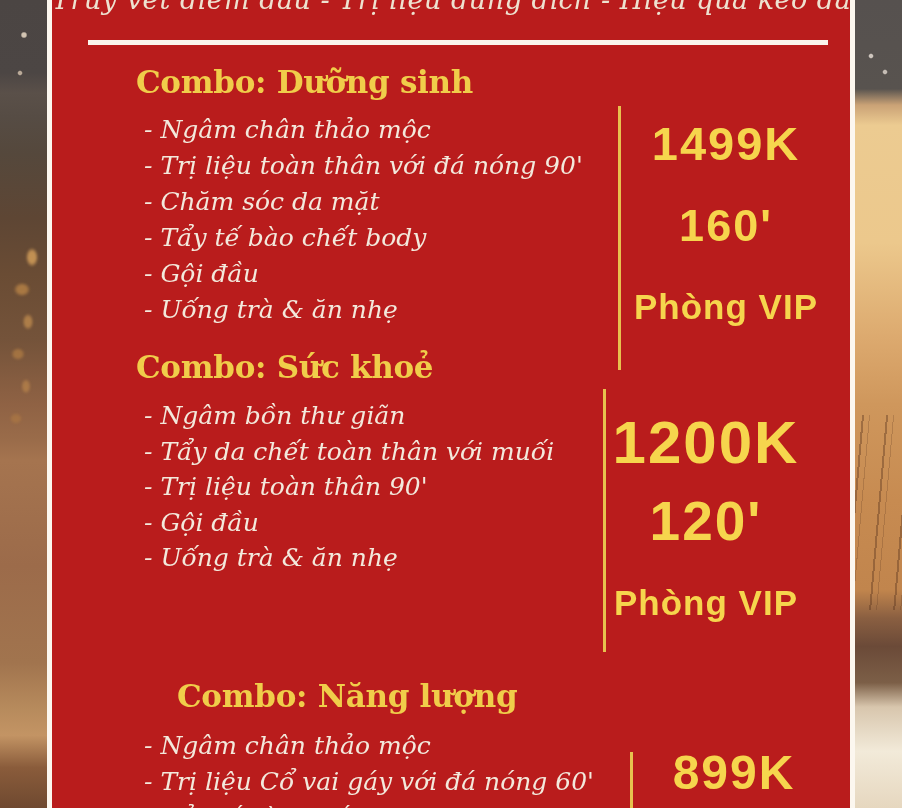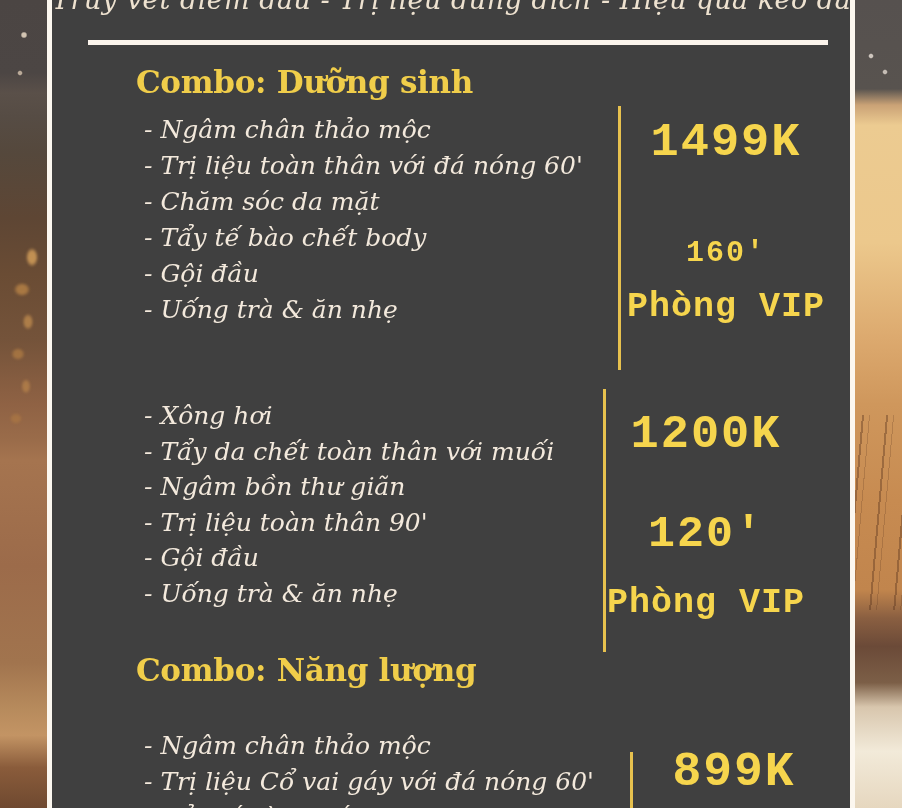--- a/index.html
+++ b/index.html
@@ -46,87 +46,87 @@
     position:absolute; left:0; top:415px; width:47px; height:195px;
     background:repeating-linear-gradient(95deg,
       rgba(0,0,0,0) 0 7px, rgba(82,46,26,.38) 7px 9px,
       rgba(0,0,0,0) 9px 14px, rgba(82,46,26,.22) 14px 15px, rgba(0,0,0,0) 15px 24px);
   }
   .edge-line { position:absolute; top:0; width:5px; height:808px; background:#fcf7ef; }
   .edge-line-left { left:47px; }
   .edge-line-right { left:850px; }
 
   
-  .panel { position:absolute; left:52px; top:0; width:798px; height:808px; background:#404040; }
+  .panel { position:absolute; left:52px; top:0; width:798px; height:808px; background:#b91c1c; }
 
   .tagline {
     position:absolute; top:-16px; left:0; width:100%; text-align:center;
     font-style:italic; font-size:27px; color:#eee2d0; letter-spacing:.5px; white-space:nowrap;
   }
   .rule { position:absolute; top:40px; left:36px; width:740px; height:5px; background:#fbf4ec; }
 
   .combo-title {
     position:absolute; left:84px;
     font-weight:700; font-size:31px; color:#f0cd4a; letter-spacing:-.3px; white-space:nowrap;
   }
-  .t1 { top:64px; } .t2 { top:349px; } .t3 { top:652px; }
+  .t1 { top:64px; } .t2 { top:349px; } .t3 { top:678px;margin-left:41px; }
 
   .list { position:absolute; left:92px; color:#f3e9dc; font-style:italic; font-size:25px; }
   .list .item { white-space:nowrap; }
   .list-1 { top:112px; } .list-1 .item { line-height:36px; }
   .list-2 { top:398px; } .list-2 .item { line-height:35.5px; }
   .list-3 { top:728px; } .list-3 .item { line-height:36px; }
 
   .vdivider { position:absolute; width:3px; background:#e7c14e; }
   .d1 { left:566px; top:106px; height:264px; }
   .d2 { left:551px; top:389px; height:263px; }
   .d3 { left:578px; top:752px; height:56px; }
 
   .big { 
     position:absolute; text-align:center; color:#f6d54d;
-    font-family:Liberation Mono, monospace; font-weight:800; white-space:nowrap;
+    font-family:Liberation Sans, sans-serif; font-weight:800; white-space:nowrap;
   }
   .price-1 { left:548px; top:116px; width:252px; font-size:47px; letter-spacing:2px; }
-  .dur-1   { left:548px; top:200px; width:252px; font-size:30px; letter-spacing:2px;margin-top:36px; }
+  .dur-1   { left:548px; top:200px; width:252px; font-size:45px; letter-spacing:2px; }
   .room-1  { left:548px; top:287px; width:252px; font-size:35px; letter-spacing:1px; }
-  .price-2 { left:528px; top:408px; width:252px; font-size:47px; letter-spacing:2px; }
-  .dur-2   { left:528px; top:509px; width:252px; font-size:45px; letter-spacing:2px; }
+  .price-2 { left:528px; top:408px; width:252px; font-size:60px; letter-spacing:2px; }
+  .dur-2   { left:528px; top:489px; width:252px; font-size:55px; letter-spacing:2px; }
   .room-2  { left:528px; top:583px; width:252px; font-size:35px; letter-spacing:1px; }
   .price-3 { left:576px; top:745px; width:212px; font-size:48px; letter-spacing:2px; }
 </style>
 </head>
 <body>
 
 <div class="photo-left">
   <div class="ornament-gold"></div>
 </div>
 <div class="edge-line edge-line-left"></div>
 
 <div class="panel">
   <div class="tagline">Truy vết điểm đau - Trị liệu đúng đích - Hiệu quả kéo dài</div>
   <div class="rule"></div>
 
   <div class="combo-title t1">Combo: Dưỡng sinh</div>
   <div class="list list-1">
     <div class="item">- Ngâm chân thảo mộc</div>
-    <div class="item">- Trị liệu toàn thân với đá nóng 60'</div>
+    <div class="item">- Trị liệu toàn thân với đá nóng 90'</div>
     <div class="item">- Chăm sóc da mặt</div>
     <div class="item">- Tẩy tế bào chết body</div>
     <div class="item">- Gội đầu</div>
     <div class="item">- Uống trà &amp; ăn nhẹ</div>
   </div>
   <div class="vdivider d1"></div>
   <div class="big price-1">1499K</div>
   <div class="big dur-1">160'</div>
   <div class="big room-1">Phòng VIP</div>
 
+  <div class="combo-title t2">Combo: Sức khoẻ</div>
   <div class="list list-2">
-    <div class="item">- Xông hơi</div>
+    <div class="item">- Ngâm bồn thư giãn</div>
     <div class="item">- Tẩy da chết toàn thân với muối</div>
-    <div class="item">- Ngâm bồn thư giãn</div>
     <div class="item">- Trị liệu toàn thân 90'</div>
     <div class="item">- Gội đầu</div>
     <div class="item">- Uống trà &amp; ăn nhẹ</div>
   </div>
   <div class="vdivider d2"></div>
   <div class="big price-2">1200K</div>
   <div class="big dur-2">120'</div>
   <div class="big room-2">Phòng VIP</div>
 
   <div class="combo-title t3">Combo:  Năng lượng</div>

